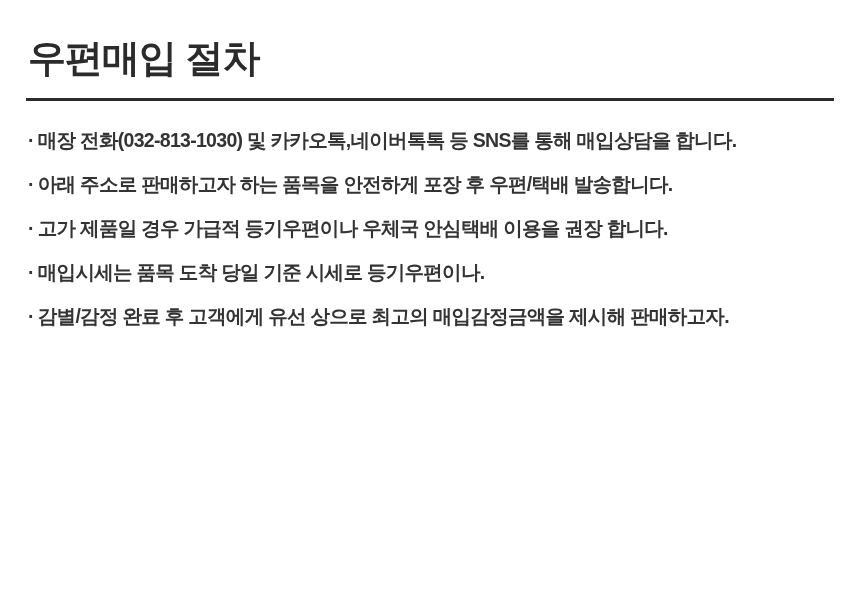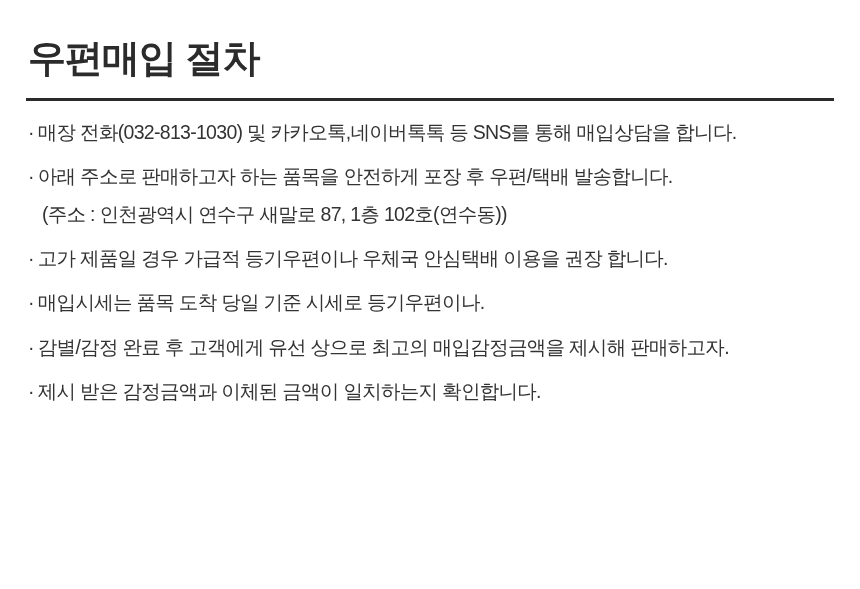--- a/index.html
+++ b/index.html
@@ -30,22 +30,23 @@
     padding-left: 2px;
     line-height: 1.2;
   }
   .rule {
     margin-top: 16px;
     height: 3px;
     background: #2b2b2b;
     width: 808px;
   }
   .lines {
-    margin-top: 16px;
+    margin-top: 24px;
     padding-left: 2px;
+    font-weight: bold;
   }
   .line {
     font-size: 19.5px;
     line-height: 1.55;
     color: #333333;
     letter-spacing: -0.7px;
     margin-bottom: 14px;
     white-space: nowrap;
   }
   .line.sub {
@@ -64,19 +65,17 @@
 </style>
 </head>
 <body>
 
 <div class="page">
   <div class="title">우편매입 절차</div>
   <div class="rule"></div>
   <div class="lines">
       <div class="line"><span class="bullet">·</span><span>매장 전화(032-813-1030) 및 카카오톡,네이버톡톡 등 SNS를 통해 매입상담을 합니다.</span></div>
       <div class="line"><span class="bullet">·</span><span>아래 주소로 판매하고자 하는 품목을 안전하게 포장 후 우편/택배 발송합니다.</span></div>
-      <div class="line sub"><span>(주소 : 인천광역시 연수구 새말로 87, 1층 102호(연수동))</span></div>
       <div class="line"><span class="bullet">·</span><span>고가 제품일 경우 가급적 등기우편이나 우체국 안심택배 이용을 권장 합니다.</span></div>
       <div class="line"><span class="bullet">·</span><span>매입시세는 품목 도착 당일 기준 시세로 등기우편이나.</span></div>
       <div class="line"><span class="bullet">·</span><span>감별/감정 완료 후 고객에게 유선 상으로 최고의 매입감정금액을 제시해 판매하고자.</span></div>
-      <div class="line"><span class="bullet">·</span><span>제시 받은 감정금액과 이체된 금액이 일치하는지 확인합니다.</span></div>
     </div>
 </div>
 
 </body></html>

